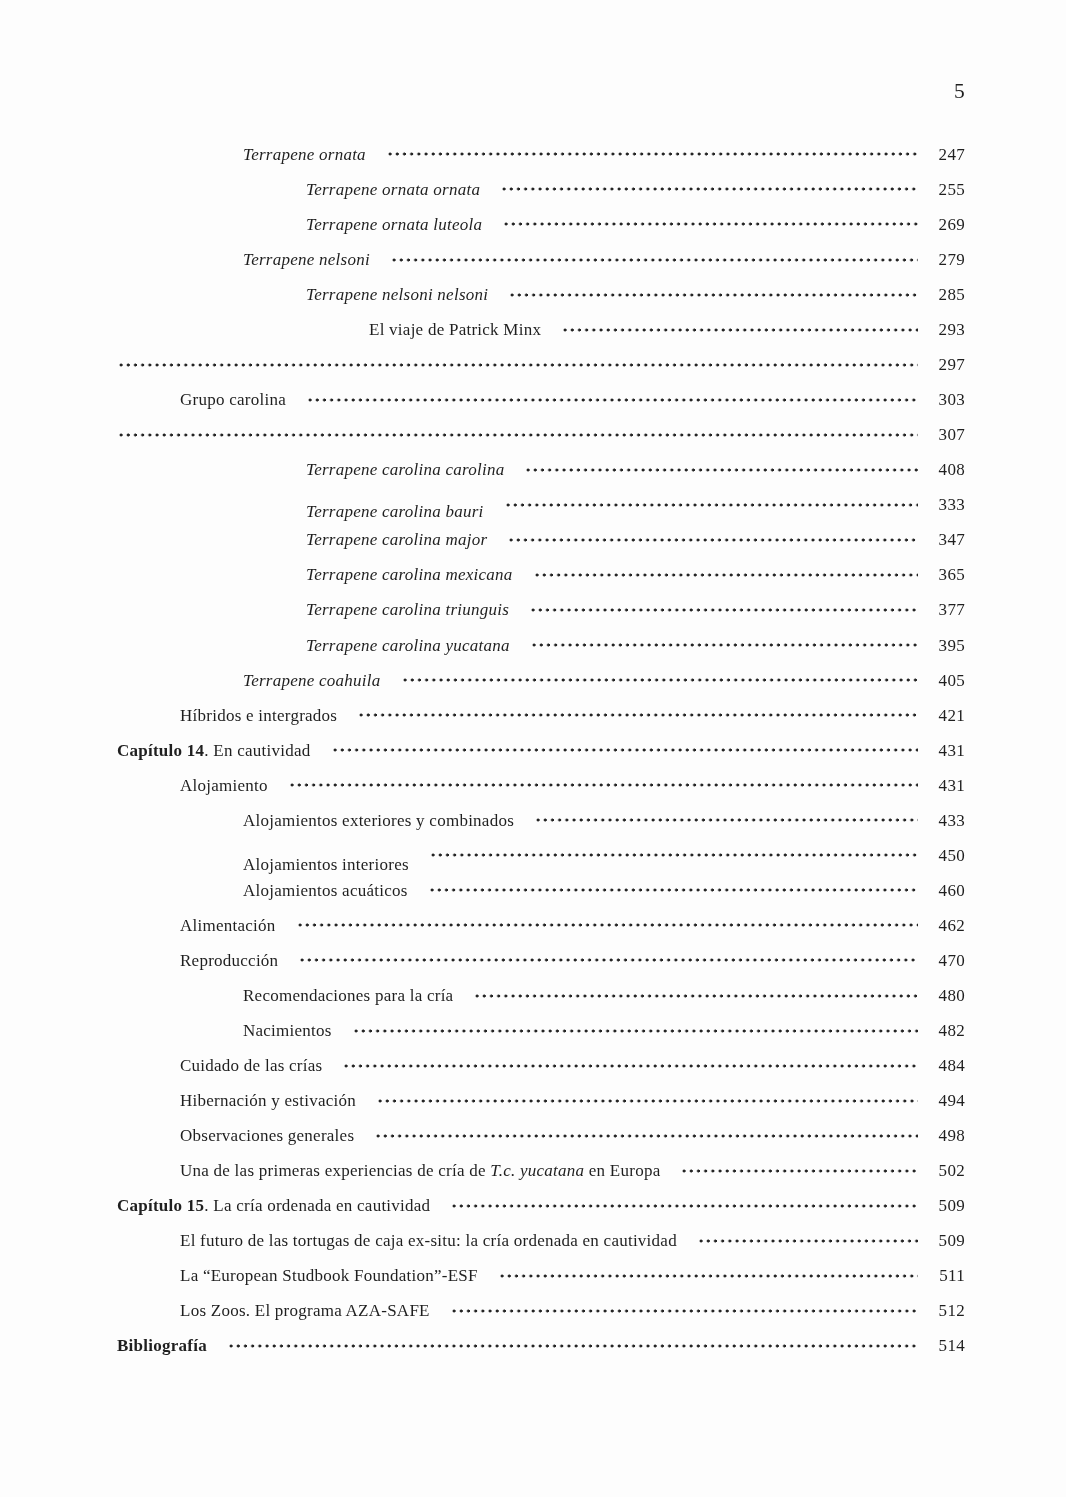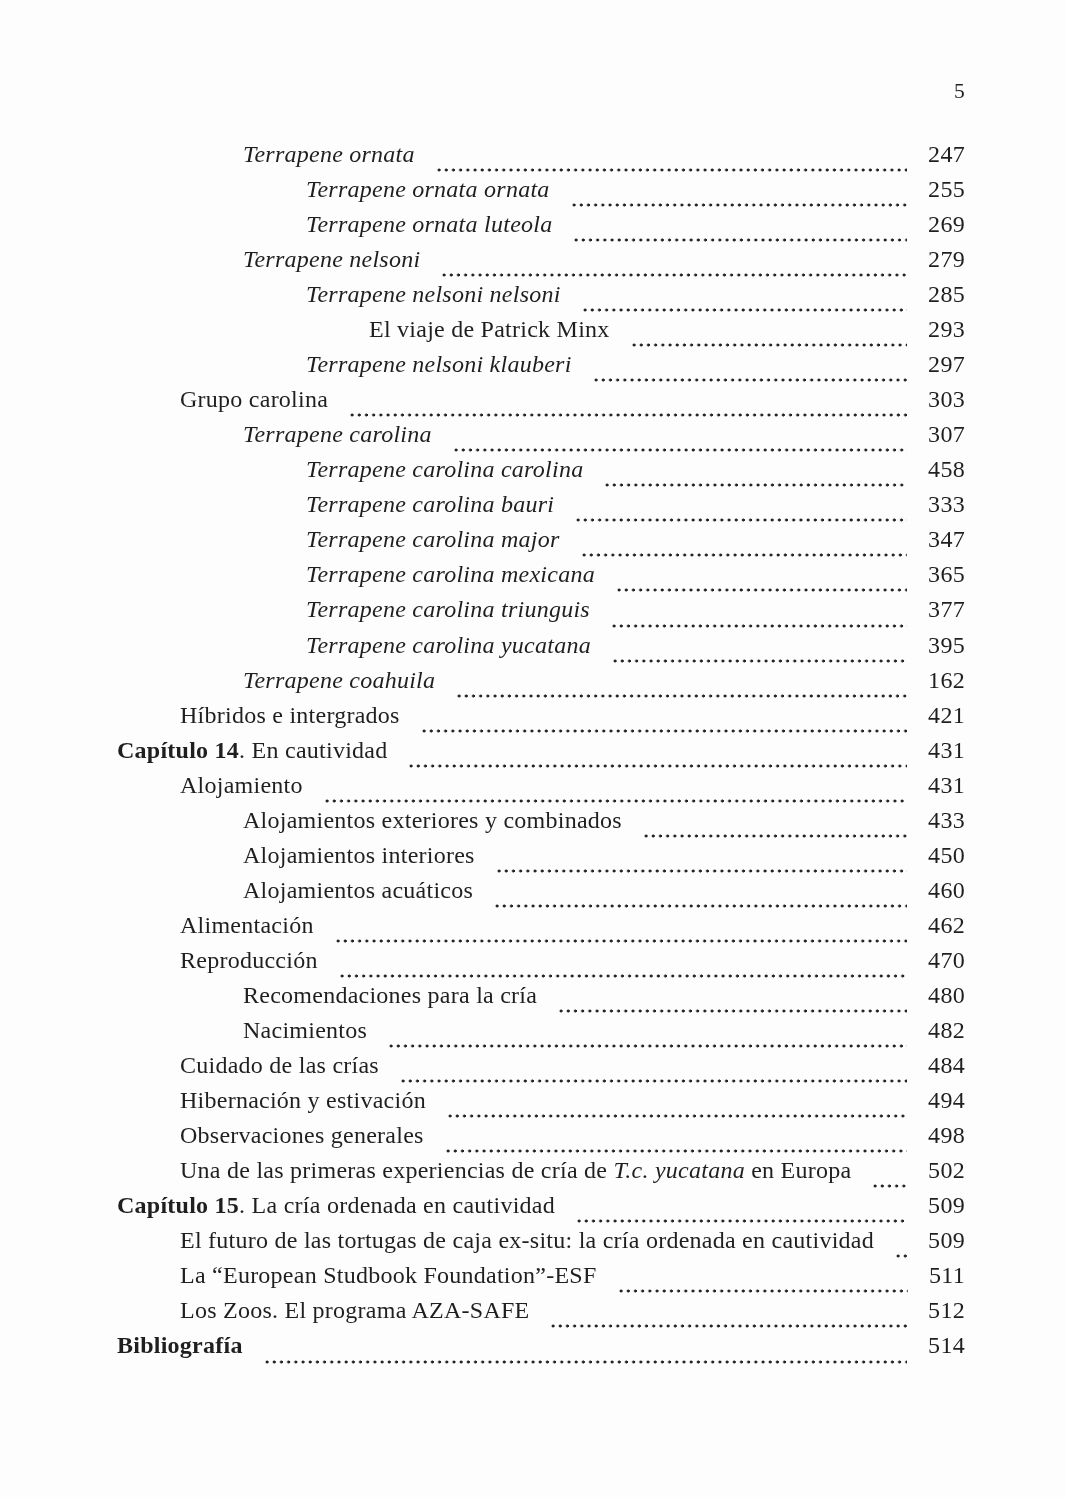--- a/index.html
+++ b/index.html
@@ -18,23 +18,23 @@
   .pageno {
     text-align: right;
     padding-top: 78px;
     font-size: 21.5px;
     line-height: 1.25;
     letter-spacing: 0.3px;
   }
   .toc { margin-top: 32px; }
   .row {
     display: flex;
-    align-items: flex-end;
+    align-items: center;
     height: 35.06px;
-    font-size: 24px;
+    font-size: 17px;
     line-height: 35.06px;
     gap: 20px;
   }
   .label {
     white-space: nowrap;
     letter-spacing: 0.25px;
     flex: 0 0 auto;
   }
   .it { font-style: italic; }
   .b  { font-weight: bold; }
@@ -80,38 +80,36 @@
         <span class="label" style="padding-left: 189px;"><span class="it ">Terrapene nelsoni nelsoni</span></span>
         <span class="leader"></span>
         <span class="pg">285</span>
       </div>
       <div class="row">
         <span class="label" style="padding-left: 252px;"><span class="">El viaje de Patrick Minx</span></span>
         <span class="leader"></span>
         <span class="pg">293</span>
       </div>
       <div class="row">
-        <span class="label" style="padding-left: 189px;"><span class="it ">Terrapene nelsoni klauberi</span></span>
         <span class="leader"></span>
         <span class="pg">297</span>
       </div>
       <div class="row">
         <span class="label" style="padding-left: 63px;"><span class="">Grupo carolina</span></span>
         <span class="leader"></span>
         <span class="pg">303</span>
       </div>
       <div class="row">
-        <span class="label" style="padding-left: 126px;"><span class="it ">Terrapene carolina</span></span>
         <span class="leader"></span>
         <span class="pg">307</span>
       </div>
       <div class="row">
         <span class="label" style="padding-left: 189px;"><span class="it ">Terrapene carolina carolina</span></span>
         <span class="leader"></span>
-        <span class="pg">458</span>
+        <span class="pg">408</span>
       </div>
       <div class="row">
         <span class="label" style="padding-left: 189px; margin-top: 13px;"><span class="it ">Terrapene carolina bauri</span></span>
         <span class="leader"></span>
         <span class="pg">333</span>
       </div>
       <div class="row">
         <span class="label" style="padding-left: 189px;"><span class="it ">Terrapene carolina major</span></span>
         <span class="leader"></span>
         <span class="pg">347</span>
@@ -127,21 +125,21 @@
         <span class="pg">377</span>
       </div>
       <div class="row">
         <span class="label" style="padding-left: 189px;"><span class="it ">Terrapene carolina yucatana</span></span>
         <span class="leader"></span>
         <span class="pg">395</span>
       </div>
       <div class="row">
         <span class="label" style="padding-left: 126px;"><span class="it ">Terrapene coahuila</span></span>
         <span class="leader"></span>
-        <span class="pg">162</span>
+        <span class="pg">405</span>
       </div>
       <div class="row">
         <span class="label" style="padding-left: 63px;"><span class="">Híbridos e intergrados</span></span>
         <span class="leader"></span>
         <span class="pg">421</span>
       </div>
       <div class="row">
         <span class="label" style="padding-left: 0px;"><span class="b">Capítulo 14</span><span class="">. En cautividad</span></span>
         <span class="leader"></span>
         <span class="pg">431</span>

